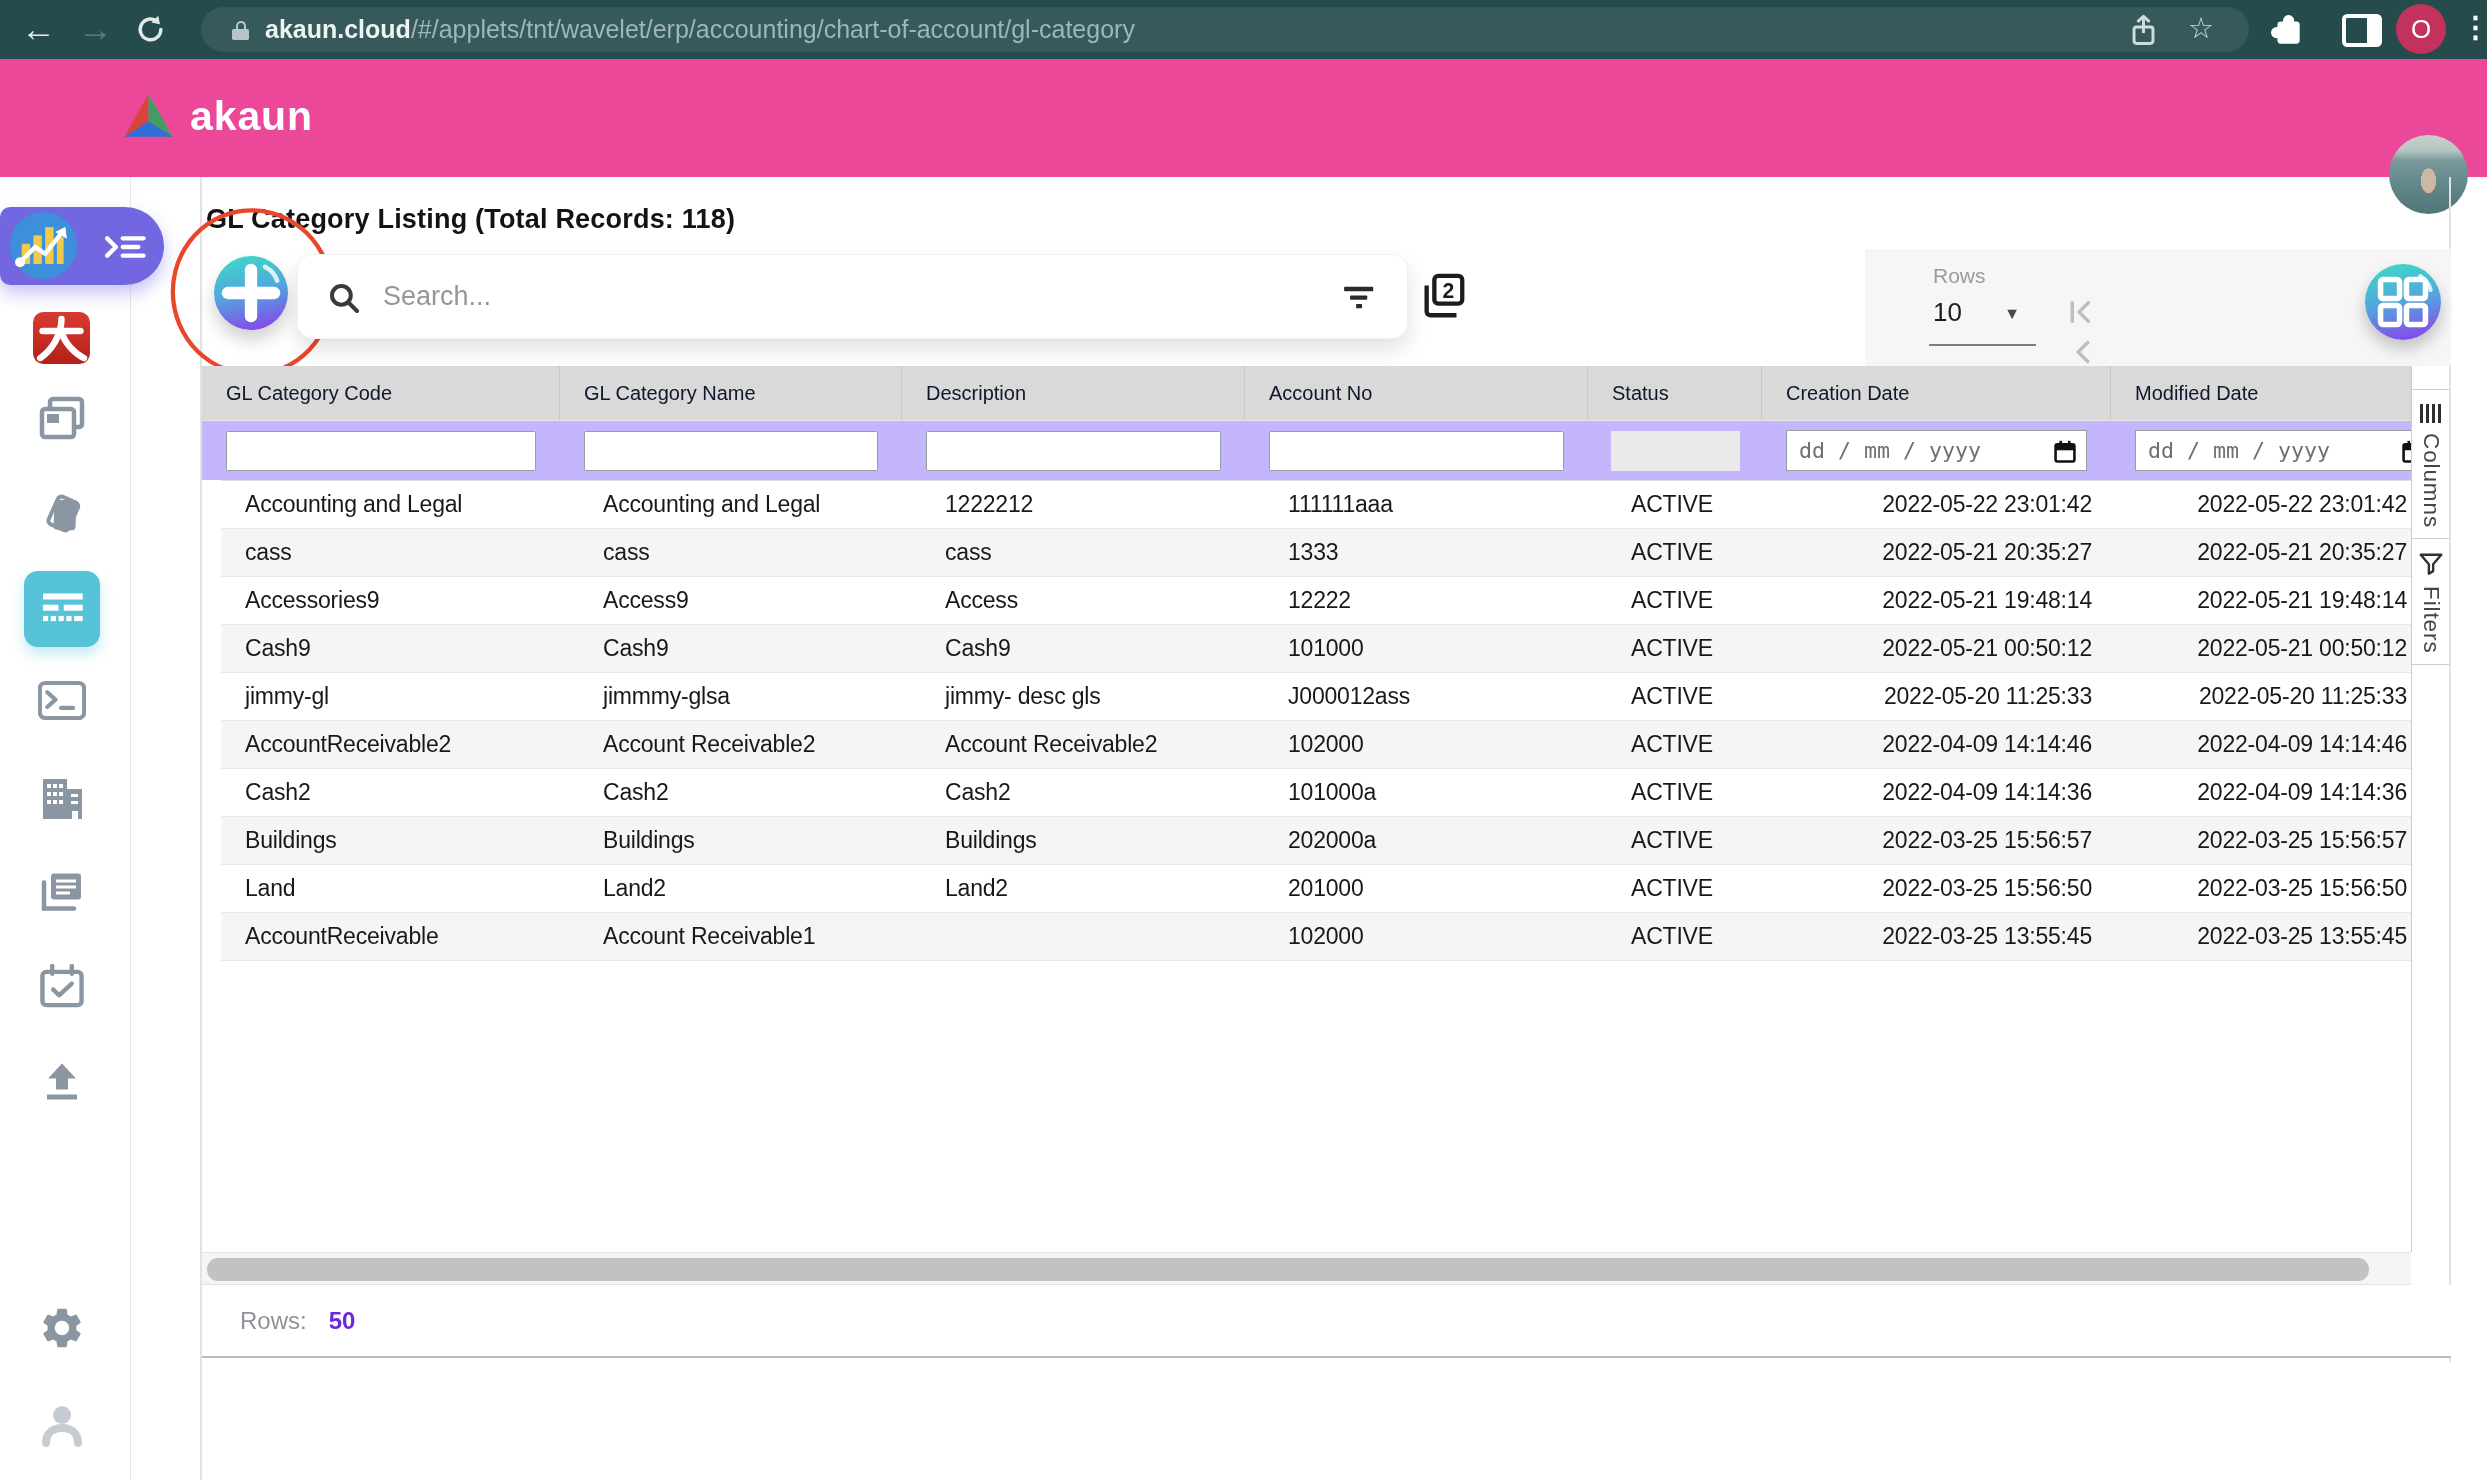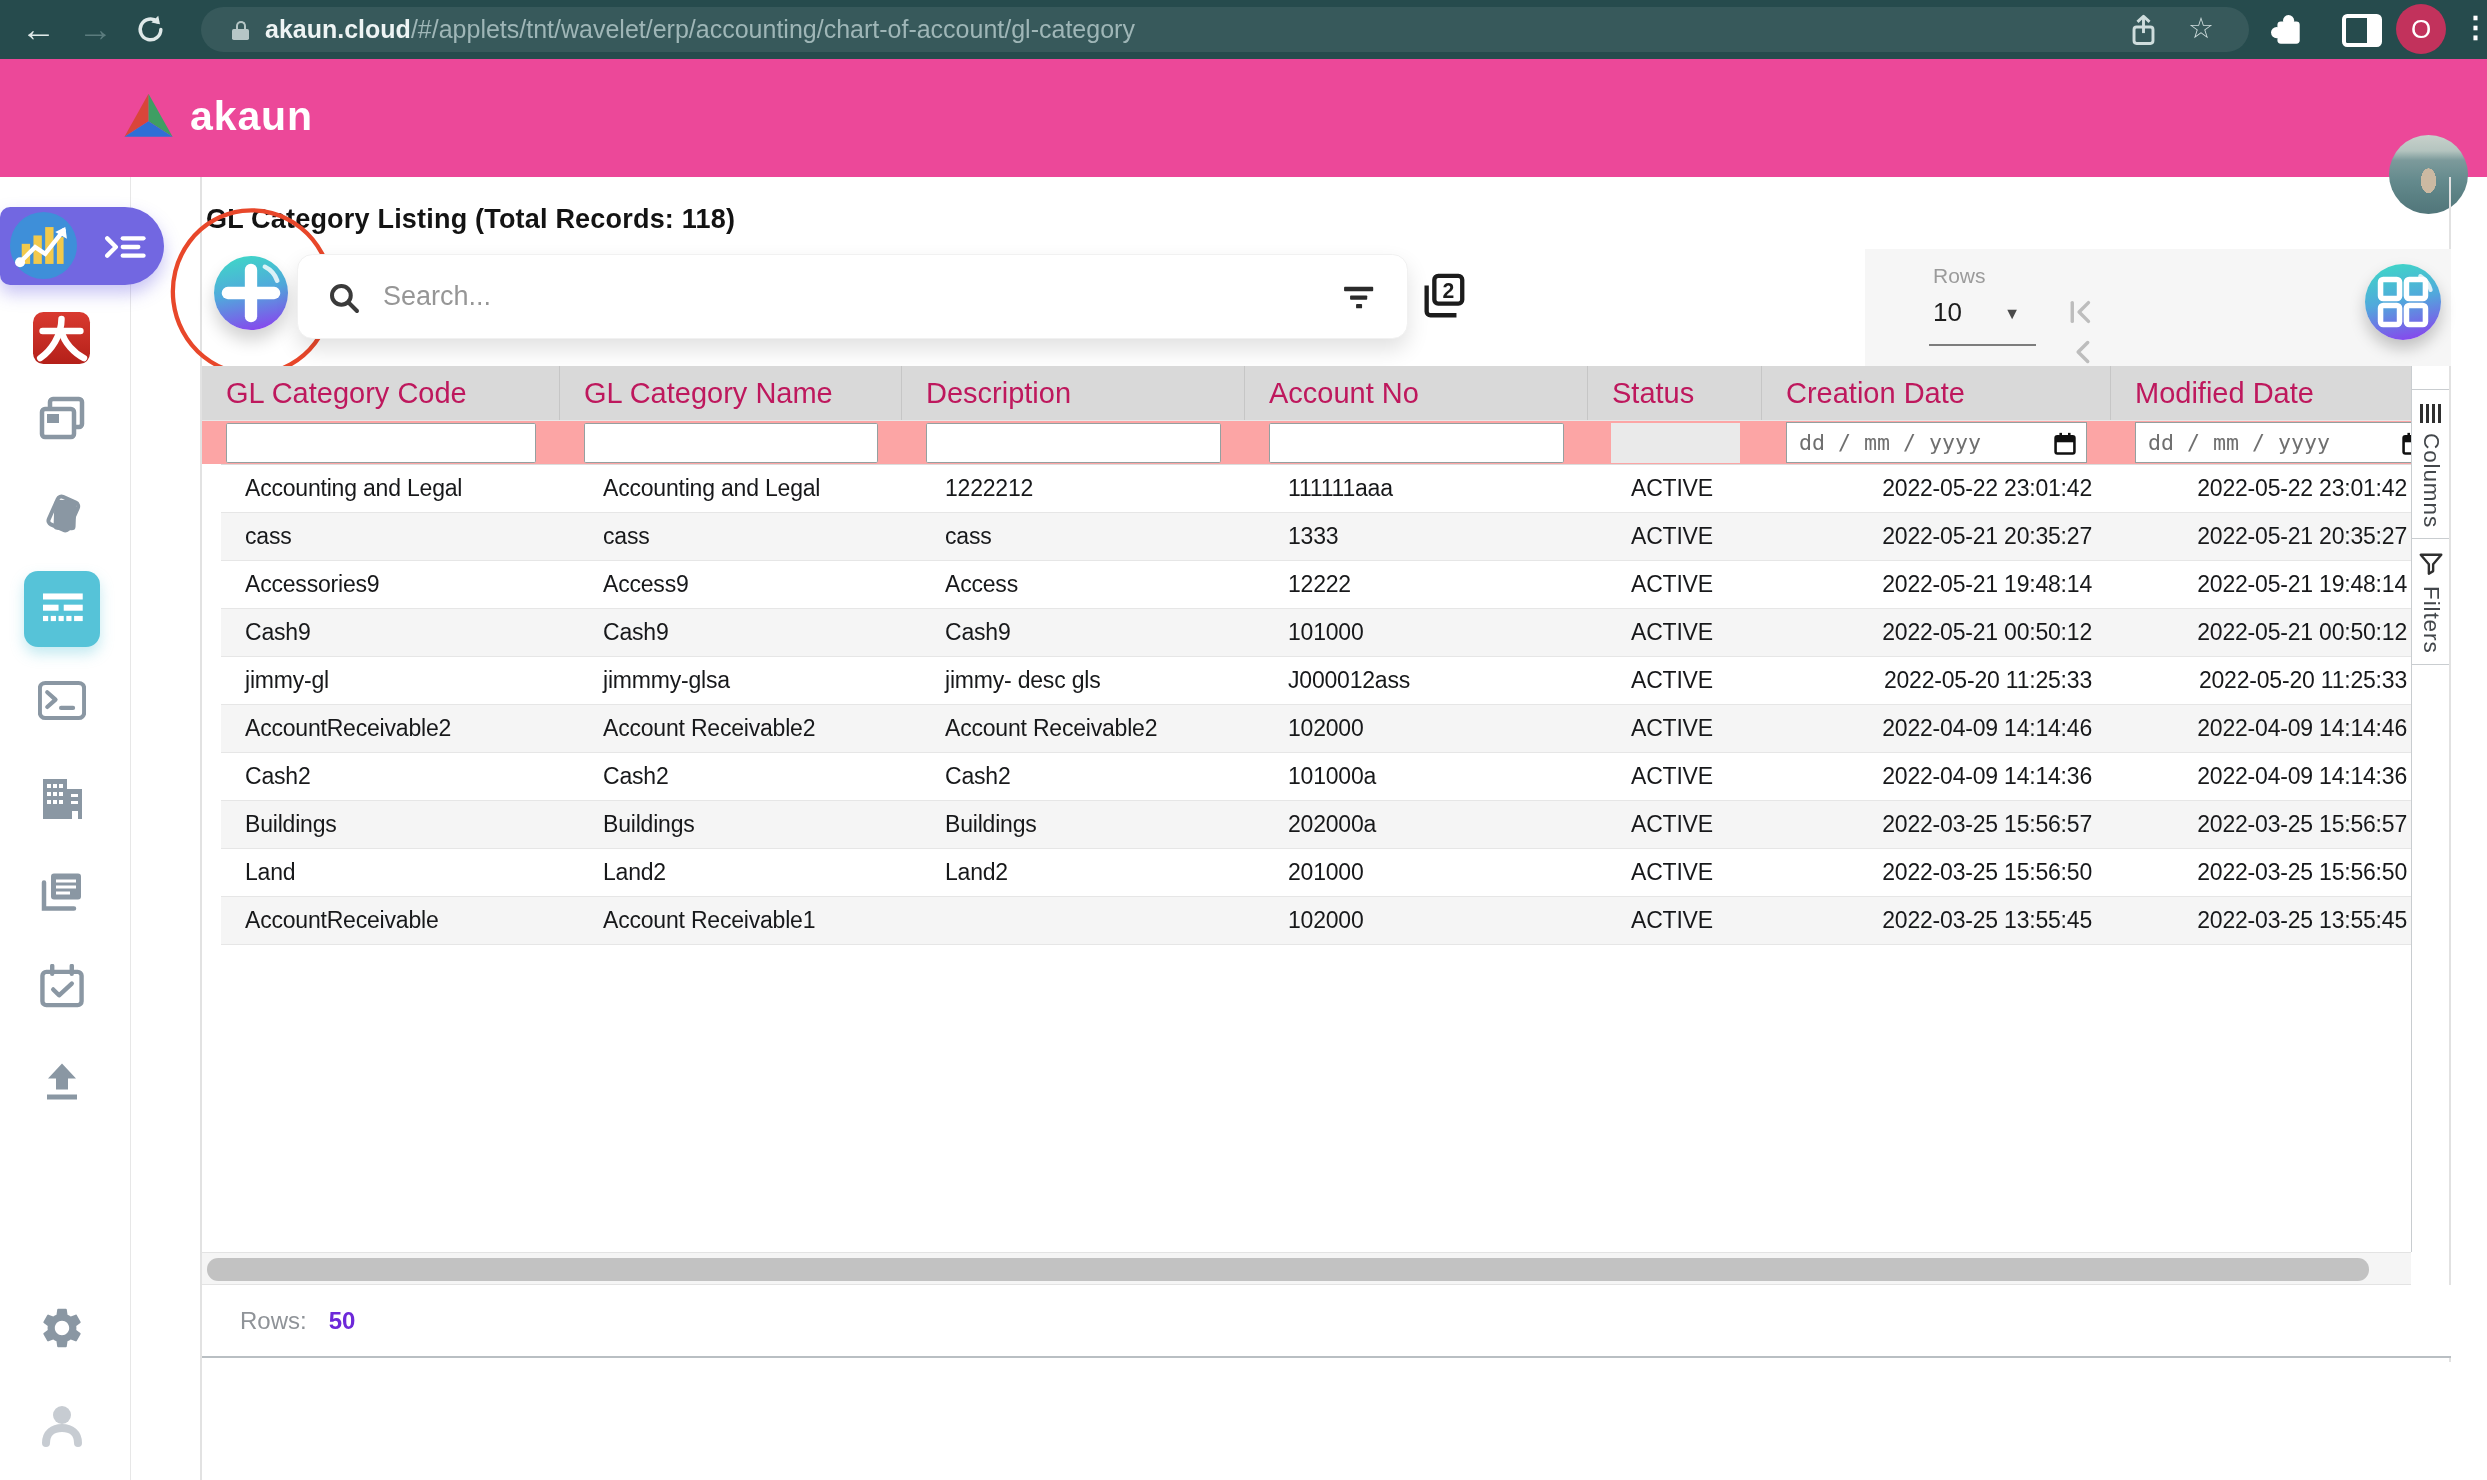--- a/index.html
+++ b/index.html
@@ -85,24 +85,24 @@
   .dots i { width:7px; height:7px; border-radius:50%; background:#1b1b1b; }
 
   .grid-btn { position:absolute; left:2365px; top:264px; width:76px; height:76px; border-radius:50%;
               background:linear-gradient(168deg,#3ed9c6 2%,#51a8dc 48%,#8a41ee 96%);
               box-shadow:0 8.6px 15.5px rgba(0,0,0,.22); }
 
   
   .table { position:absolute; left:202px; top:366px; width:2209px; }
   .grid-row { display:grid; grid-template-columns:358px 342px 343px 343px 174px 349px 301px; }
   .thead { height:54px; background:#d9d9d9; }
-  .thead .hcell { line-height:54px; padding-left:24px; font-size:29px; color:#be185d; font-weight:500;
+  .thead .hcell { line-height:54px; padding-left:24px; font-size:20px; color:#0f172a; font-weight:500;
                   border-right:0.9px solid #c6c6c6; white-space:nowrap; overflow:hidden; }
   .thead .hcell:last-child { border-right:none; }
-  .tfilter { height:44px; background:#fca5a5; border-top:1.7px solid #e8e8e8; }
+  .tfilter { height:60px; background:#c4b5fd; border-top:1.7px solid #e8e8e8; }
   .fcell { display:flex; align-items:center; padding:0 24px; }
   .filter-input { width:100%; height:40px; border:1.7px solid #94a0a0; background:#fff; border-radius:1.7px;
                   font-size:22.5px; padding:0 8.6px; outline:none; font-family:"Liberation Sans",sans-serif; }
   .status-filter { width:131px; height:40px; background:#eaeaea; }
   .date-box { position:relative; width:100%; height:41px; border:1.7px solid #94a0a0; background:#fff;
               display:flex; align-items:center; padding:0 12px; overflow:hidden; }
   .date-ph { font-family:"DejaVu Sans Mono",monospace; font-size:21.6px; color:#6f6f6f; white-space:nowrap; }
   .cal-ico { position:absolute; right:8.6px; top:7.8px; }
   .cal-clip .cal-ico { right:-14px; }
   .tbody { border-top:1.7px solid #dcdcdc;margin-left:19px; }

